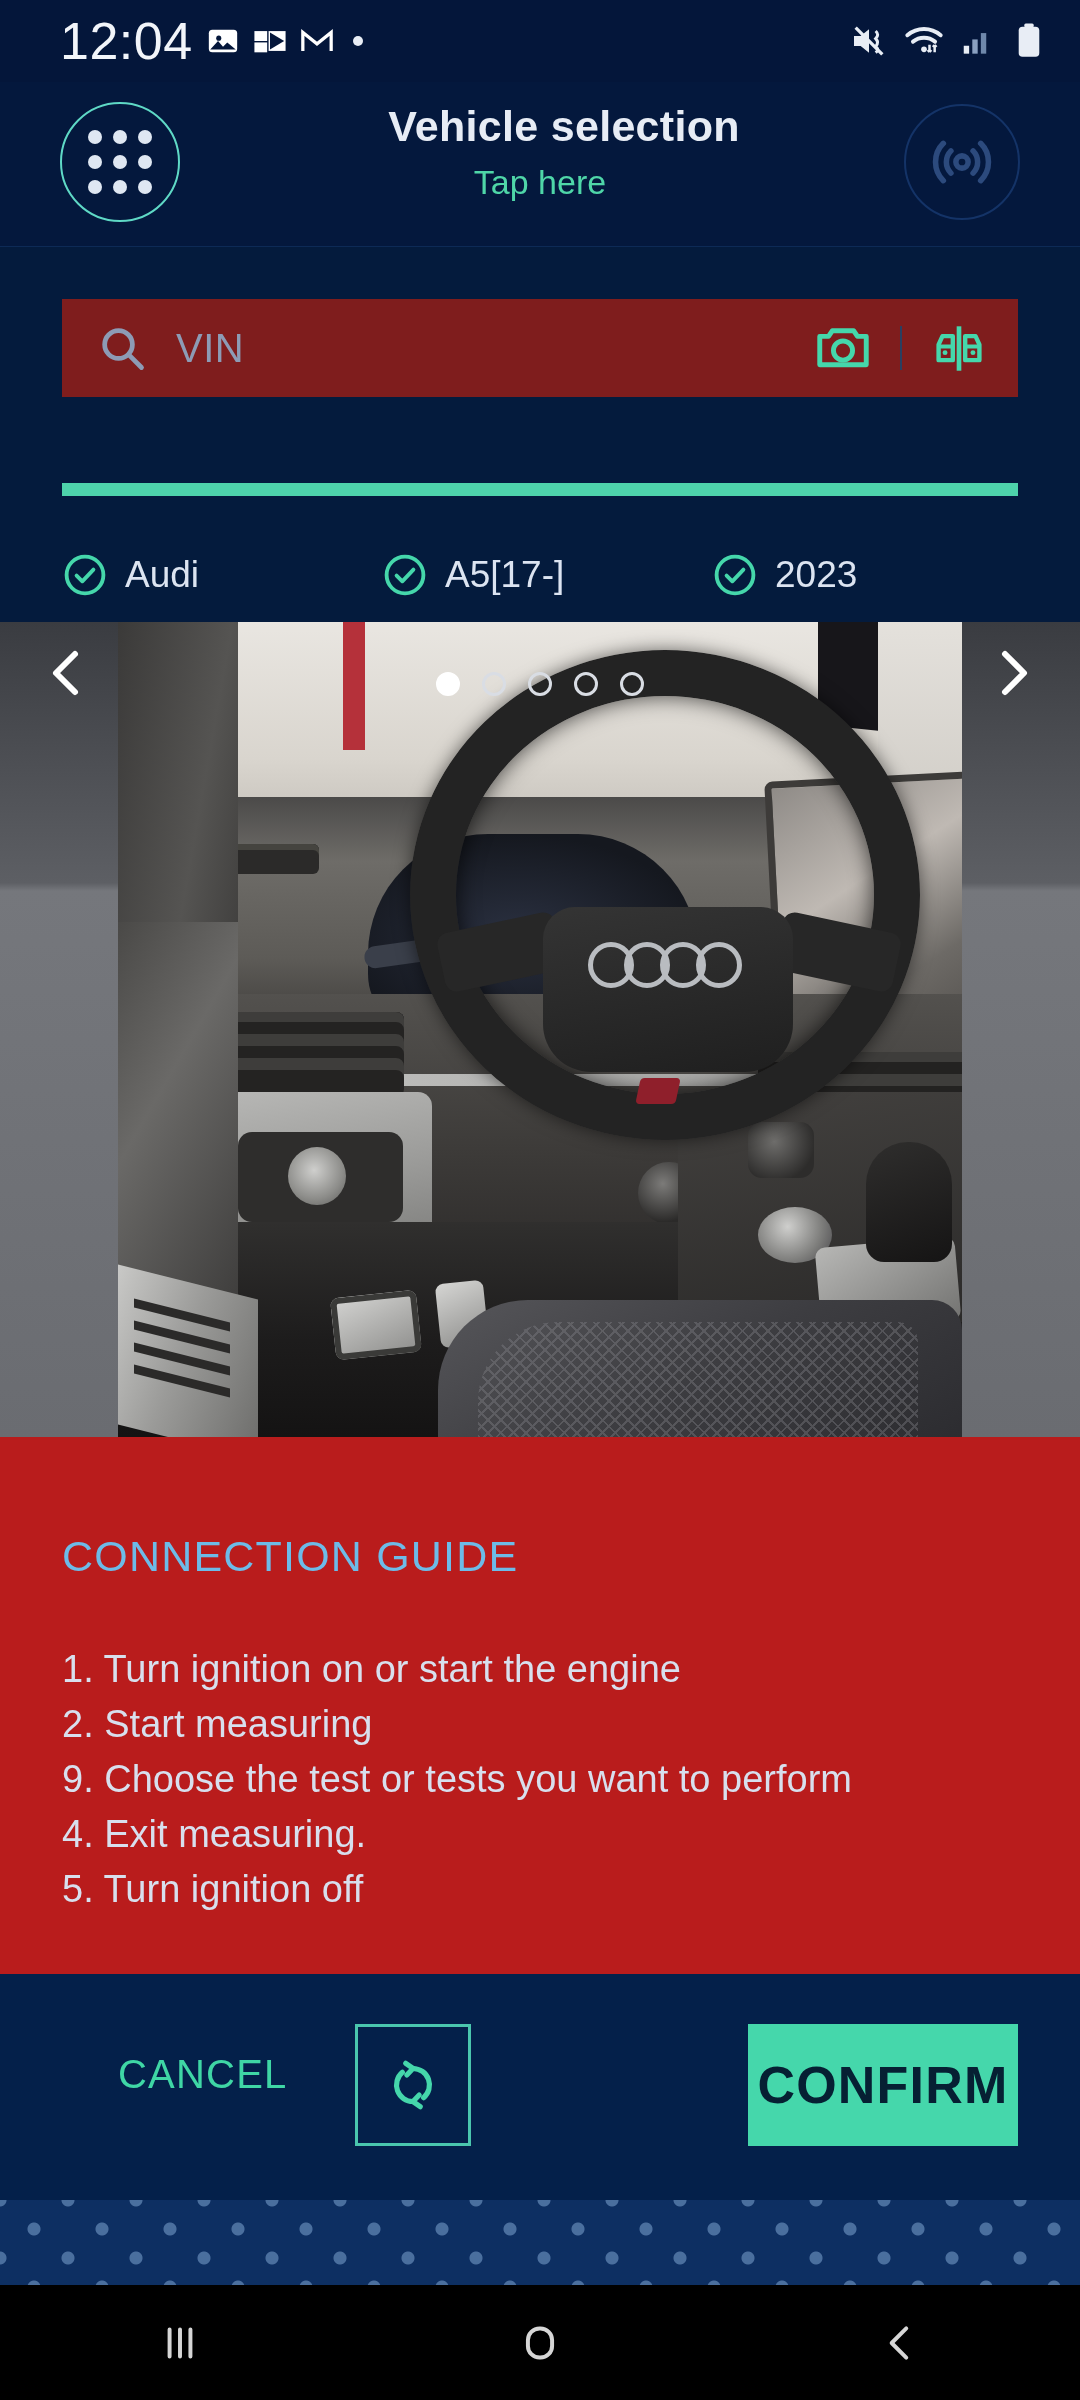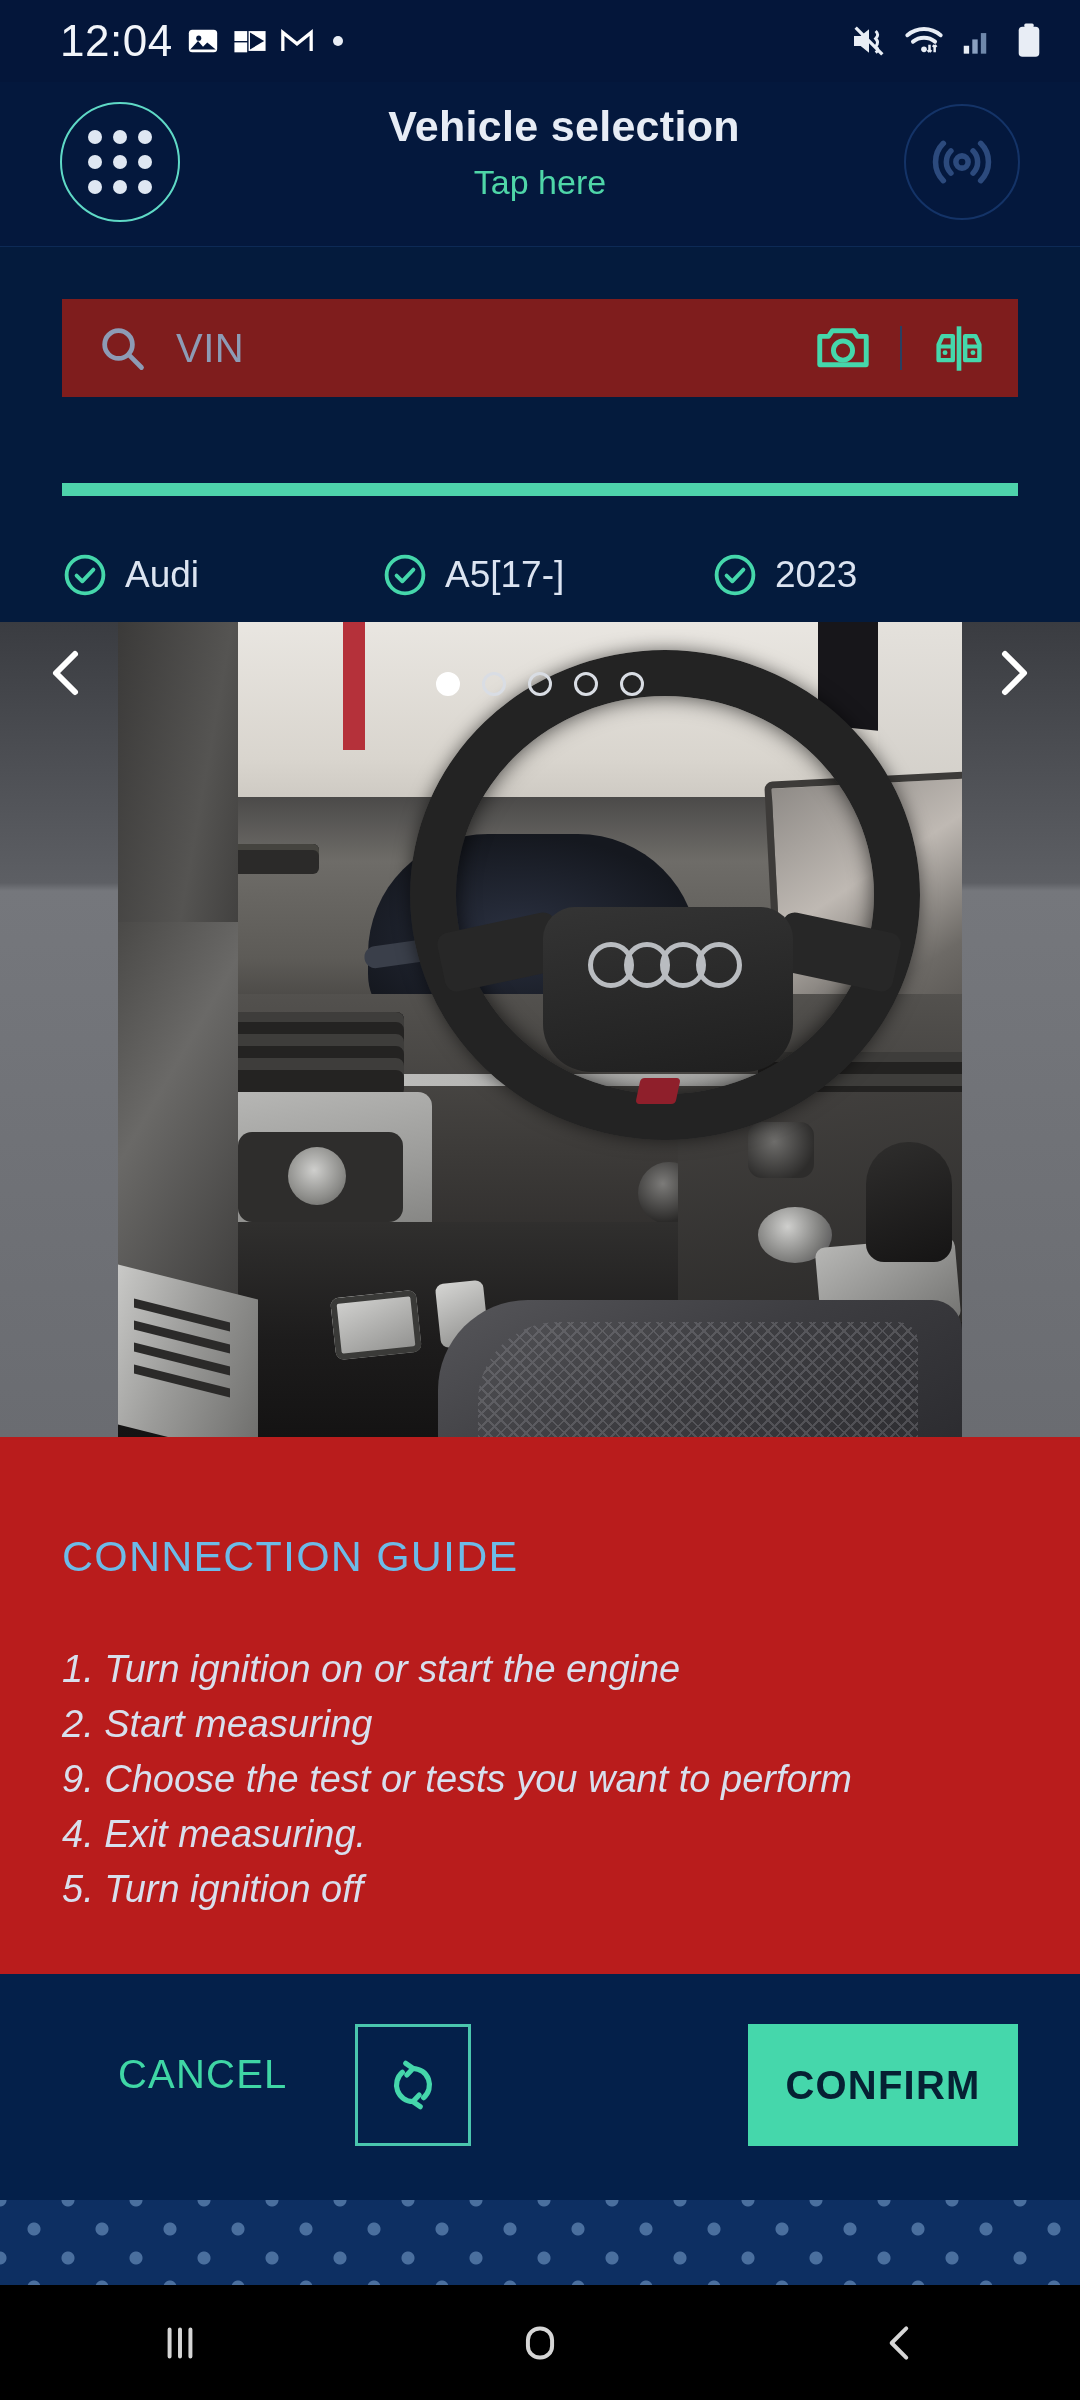--- a/index.html
+++ b/index.html
@@ -17,21 +17,21 @@
 
   
   .statusbar {
     position:absolute; top:0; left:0;
     width:1080px; height:82px;
     background:#04163a;
     display:flex; align-items:center;
     padding:0 34px 0 60px;
   }
   .sb-left { display:flex; align-items:center; gap:13px; }
-  .sb-time { color:#f2f5fa; font-size:44px; letter-spacing:.5px; }
+  .sb-time { color:#f2f5fa; font-size:52px; letter-spacing:.5px; }
   .sb-ico { display:block; }
   .sb-right { margin-left:auto; display:flex; align-items:center; gap:15px; }
   .sb-dot { width:10px; height:10px; border-radius:50%; background:#e8edf5; margin-left:6px; }
 
   
   .header {
     position:absolute; top:82px; left:0;
     width:1080px; height:165px;
     background:#04183d;
     border-bottom:1px solid #0d2a56;
@@ -231,21 +231,21 @@
   
   .guide {
     position:absolute; top:1437px; left:0; width:1080px; height:537px;
     background:#b91c1c;
   }
   .guide-title {
     position:absolute; left:62px; top:95px;
     color:#6dbbe8; font-size:43px; letter-spacing:1.2px;
   }
   .guide-list { position:absolute; left:62px; top:205px; width:960px; }
-  .guide-list li { list-style:none; color:#d8dfed; font-size:38px; line-height:55px;font-style:italic; }
+  .guide-list li { list-style:none; color:#d8dfed; font-size:38px; line-height:55px; }
 
   
   .actions {
     position:absolute; top:1974px; left:0; width:1080px; height:226px;
     background:#04204a;
     display:flex; align-items:center;
   }
   .btn-cancel {
     position:absolute; left:118px; top:78px;
     color:#3fd6a5; font-size:40px; font-weight:normal; letter-spacing:1.2px;
@@ -254,21 +254,21 @@
     position:absolute; left:355px; top:50px;
     width:116px; height:122px;
     border:3px solid #4ac6ae;
     display:flex; align-items:center; justify-content:center;
   }
   .btn-confirm {
     position:absolute; right:62px; top:50px;
     width:270px; height:122px;
     background:#45d7ab;
     display:flex; align-items:center; justify-content:center;
-    color:#062033; font-size:40px; font-weight:bold; letter-spacing:1.2px;
+    color:#062033; font-size:52px; font-weight:bold; letter-spacing:1.2px;
   }
 
   
   .dotband {
     position:absolute; top:2200px; left:0; width:1080px; height:85px;
     background:#0d2f62;
     background-image:
       radial-gradient(circle, #4a6f9e 6px, transparent 7px),
       radial-gradient(circle, #4a6f9e 6px, transparent 7px);
     background-size:68px 58px, 68px 58px;

